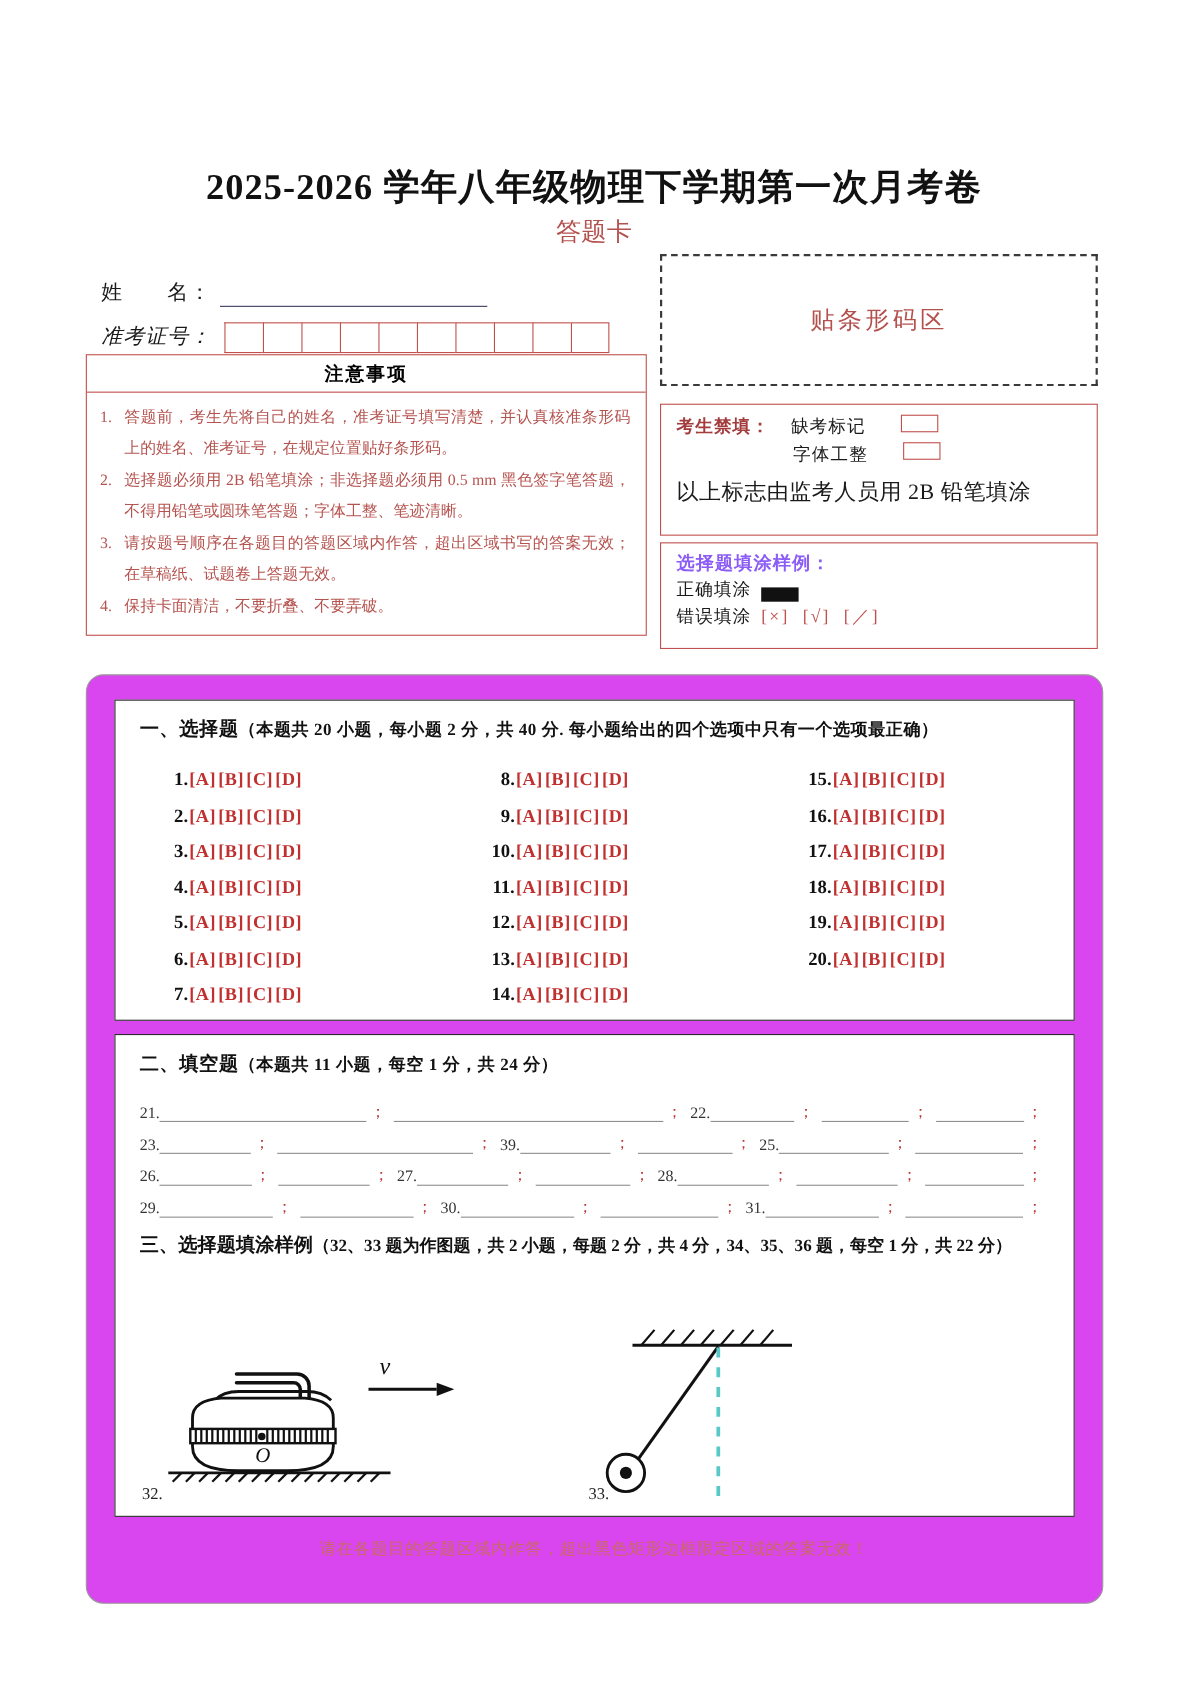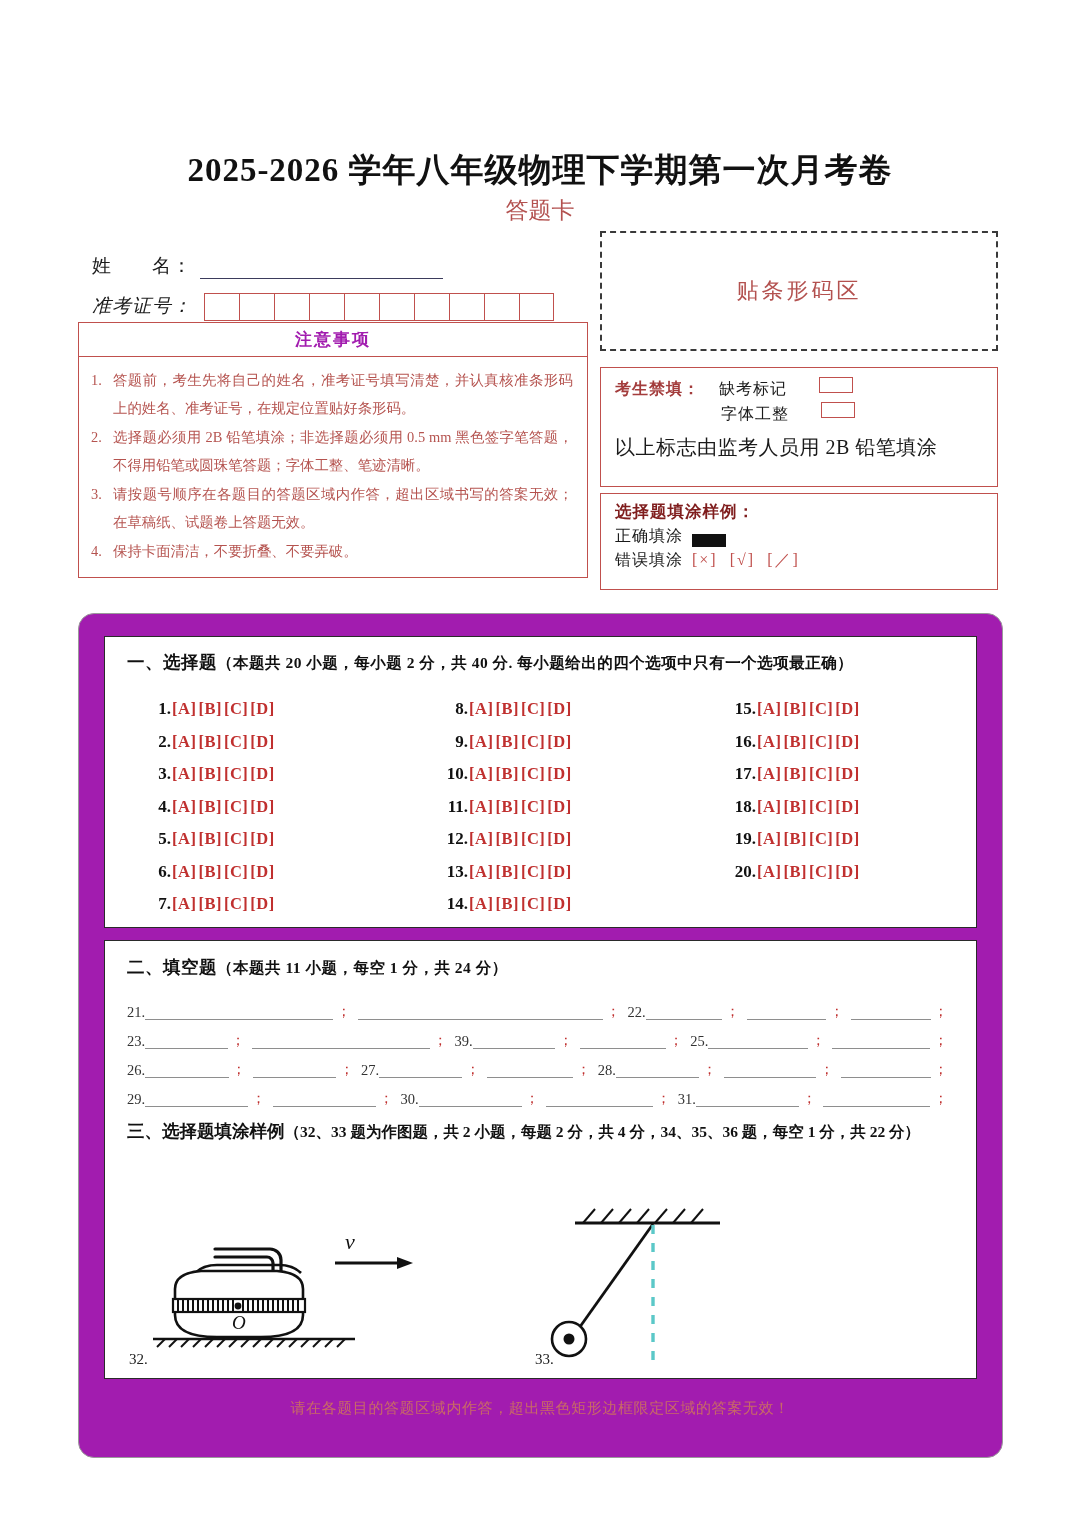--- a/index.html
+++ b/index.html
@@ -87,21 +87,21 @@
     left: 78px; top: 322px;
     width: 510px;
     border: 1.5px solid #c0504d;
     box-sizing: border-box;
     background: #fff;
   }
   .notice-title {
     text-align: center;
     font-size: 17px;
     font-weight: 700;
-    color: #a21caf;
+    color: #000000;
     padding: 5px 0 5px 0;
     border-bottom: 1.5px solid #c0504d;
     letter-spacing: 2px;
   }
   .notice-body {
     padding: 9px 14px 10px 12px;
   }
   .notice-item {
     display: flex;
     font-size: 14.4px;
@@ -184,21 +184,21 @@
   .example-box {
     position: absolute;
     left: 600px; top: 493px;
     width: 398px;
     height: 97px;
     border: 1.5px solid #c0504d;
     box-sizing: border-box;
     padding: 7px 0 0 14px;
   }
   .example-title {
-    color: #7f1d1d;
+    color: #8b5cf6;
     font-weight: 700;
     font-size: 16.5px;
     letter-spacing: 1px;
     margin-bottom: 3px;
   }
   .example-line {
     display: flex;
     align-items: flex-end;
     font-size: 16px;
     margin-top: 3px;
@@ -221,21 +221,21 @@
 
   
   .main-frame {
     position: absolute;
     left: 78px; top: 613px;
     width: 925px;
     height: 845px;
     border: 1.6px solid #9a9a9a;
     border-radius: 16px;
     box-sizing: border-box;
-    background: #a21caf;
+    background: #d946ef;
   }
 
   .sec-box {
     position: absolute;
     border: 1.6px solid #2a2a2a;
     box-sizing: border-box;
     background: #fff;
   }
   
   .sec1 { left: 25px; top: 22px; width: 873px; height: 292px; }

